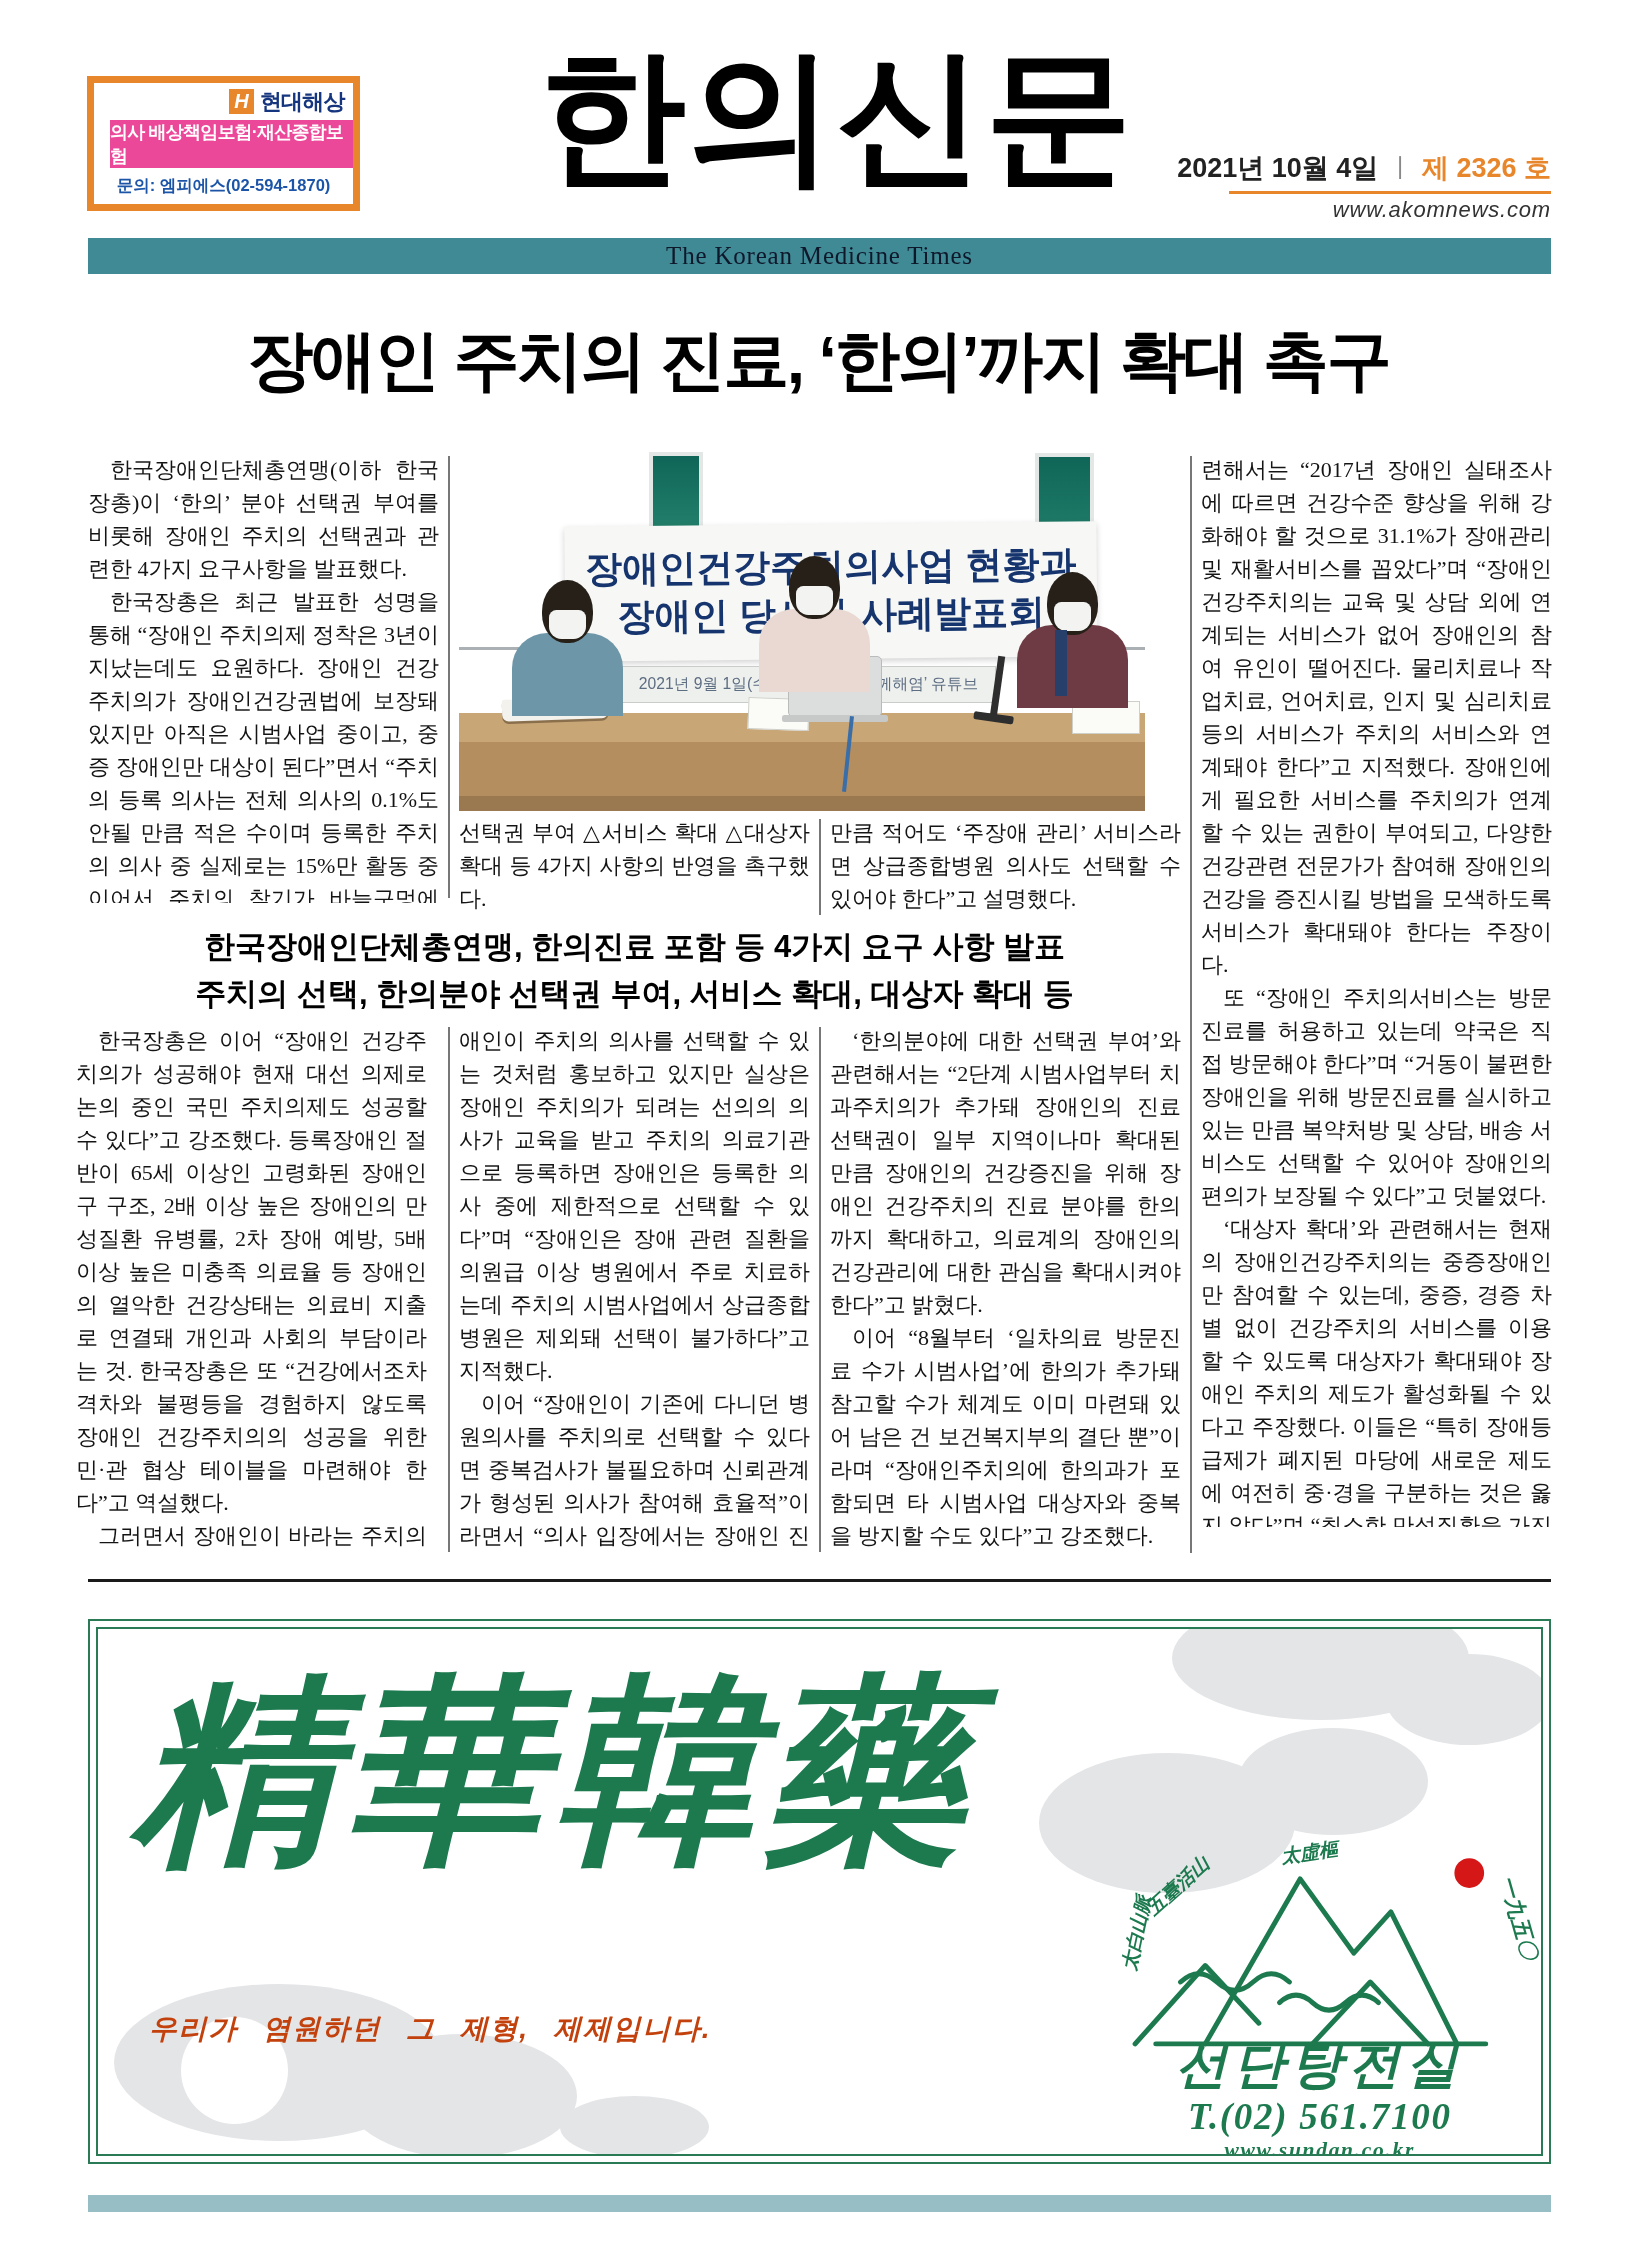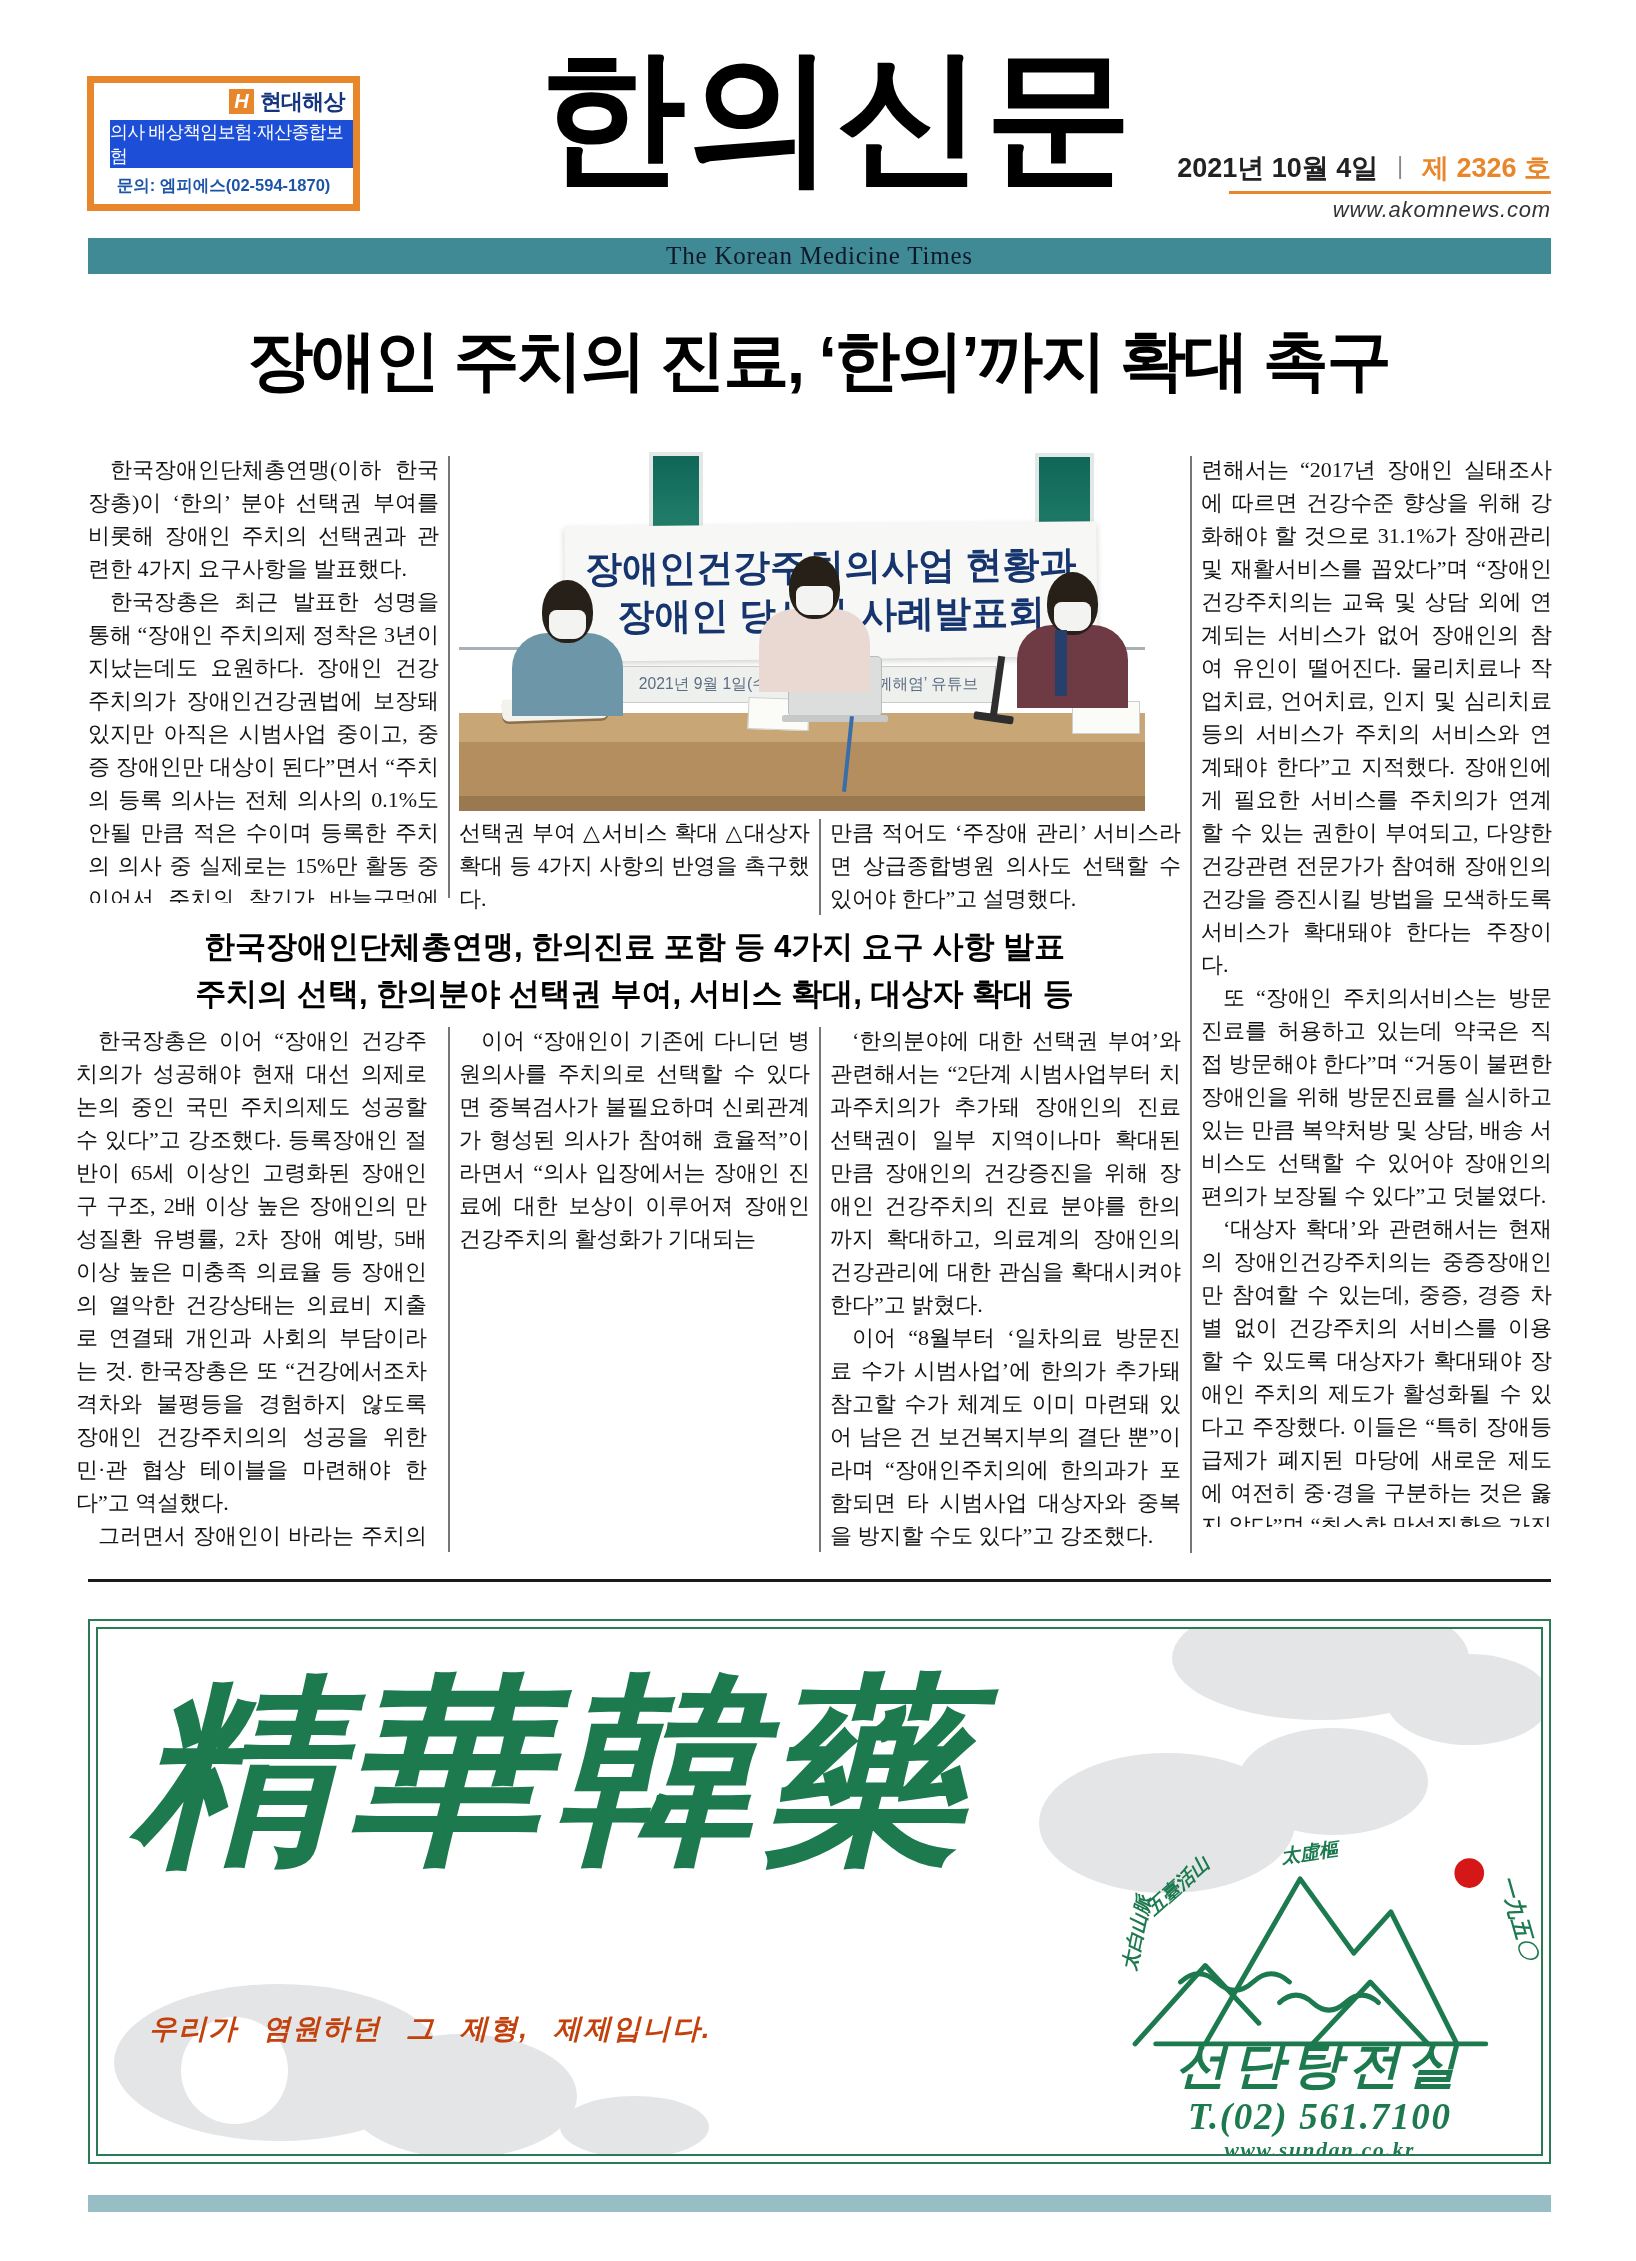--- a/index.html
+++ b/index.html
@@ -7,21 +7,21 @@
         font-family:"Liberation Serif","DejaVu Serif",serif;color:#111;}
 
   
   .adbox{position:absolute;left:87px;top:76px;width:273px;height:135px;border:7.4px solid #e8862b;
          box-sizing:border-box;display:flex;flex-direction:column;background:#fff;
          font-family:"Liberation Sans","DejaVu Sans",sans-serif;}
   .adbox-top{height:38px;display:flex;align-items:center;justify-content:flex-end;gap:5.8px;padding-right:8.3px;background:#fff;}
   .h-logo{width:25px;height:25px;background:#e8862b;color:#fff;font-weight:900;font-size:20px;
           display:flex;align-items:center;justify-content:center;font-style:italic;}
   .adbox-brand{color:#15357e;font-weight:900;font-size:22px;letter-spacing:-0.8px;}
-  .adbox-mid{flex:1;background:#1d4ed8;color:#fff;font-weight:400;font-size:18px;
+  .adbox-mid{flex:1;background:#ec4899;color:#fff;font-weight:700;font-size:18px;
              display:flex;align-items:center;justify-content:center;letter-spacing:-0.8px;margin-left:16px;}
   .adbox-bot{height:36px;display:flex;align-items:center;justify-content:center;
              color:#1c55a8;font-weight:900;font-size:16.5px;background:#fff;}
 
   .masthead{position:absolute;left:50%;top:43px;transform:translateX(-47%);margin:0;
             font-family:"Liberation Sans","DejaVu Sans",sans-serif;
             font-size:147px;font-weight:900;letter-spacing:1.7px;color:#000;line-height:1;white-space:nowrap;}
 
   .dateblock{position:absolute;right:86px;top:150px;text-align:right;
              font-family:"Liberation Sans","DejaVu Sans",sans-serif;}
@@ -221,20 +221,21 @@
   <div class="subhead">
     <div>한국장애인단체총연맹, 한의진료 포함 등 4가지 요구 사항 발표</div>
     <div>주치의 선택, 한의분야 선택권 부여, 서비스 확대, 대상자 확대 등</div>
   </div>
 
   <div class="col c1b">
     <p>한국장총은 이어 “장애인 건강주치의가 성공해야 현재 대선 의제로 논의 중인 국민 주치의제도 성공할 수 있다”고 강조했다. 등록장애인 절반이 65세 이상인 고령화된 장애인구 구조, 2배 이상 높은 장애인의 만성질환 유병률, 2차 장애 예방, 5배 이상 높은 미충족 의료율 등 장애인의 열악한 건강상태는 의료비 지출로 연결돼 개인과 사회의 부담이라는 것. 한국장총은 또 “건강에서조차 격차와 불평등을 경험하지 않도록 장애인 건강주치의의 성공을 위한 민·관 협상 테이블을 마련해야 한다”고 역설했다.</p>
     <p>그러면서 장애인이 바라는 주치의제가 되기 위해서는 △주치의 선택 △한의분야</p>
   </div>
   <div class="col c2b">
+    <p class="cont">애인이 주치의 의사를 선택할 수 있는 것처럼 홍보하고 있지만 실상은 장애인 주치의가 되려는 선의의 의사가 교육을 받고 주치의 의료기관으로 등록하면 장애인은 등록한 의사 중에 제한적으로 선택할 수 있다”며 “장애인은 장애 관련 질환을 의원급 이상 병원에서 주로 치료하는데 주치의 시범사업에서 상급종합병원은 제외돼 선택이 불가하다”고 지적했다.</p>
     <p>이어 “장애인이 기존에 다니던 병원의사를 주치의로 선택할 수 있다면 중복검사가 불필요하며 신뢰관계가 형성된 의사가 참여해 효율적”이라면서 “의사 입장에서는 장애인 진료에 대한 보상이 이루어져 장애인 건강주치의 활성화가 기대되는</p>
   </div>
   <div class="col c3b">
     <p>‘한의분야에 대한 선택권 부여’와 관련해서는 “2단계 시범사업부터 치과주치의가 추가돼 장애인의 진료 선택권이 일부 지역이나마 확대된 만큼 장애인의 건강증진을 위해 장애인 건강주치의 진료 분야를 한의까지 확대하고, 의료계의 장애인의 건강관리에 대한 관심을 확대시켜야 한다”고 밝혔다.</p>
     <p>이어 “8월부터 ‘일차의료 방문진료 수가 시범사업’에 한의가 추가돼 참고할 수가 체계도 이미 마련돼 있어 남은 건 보건복지부의 결단 뿐”이라며 “장애인주치의에 한의과가 포함되면 타 시범사업 대상자와 중복을 방지할 수도 있다”고 강조했다.</p>
     <p>‘서비스 확대를 통한 선택권 보장’과 관</p>
   </div>
 
   <div class="hrule-ad"></div>
 

